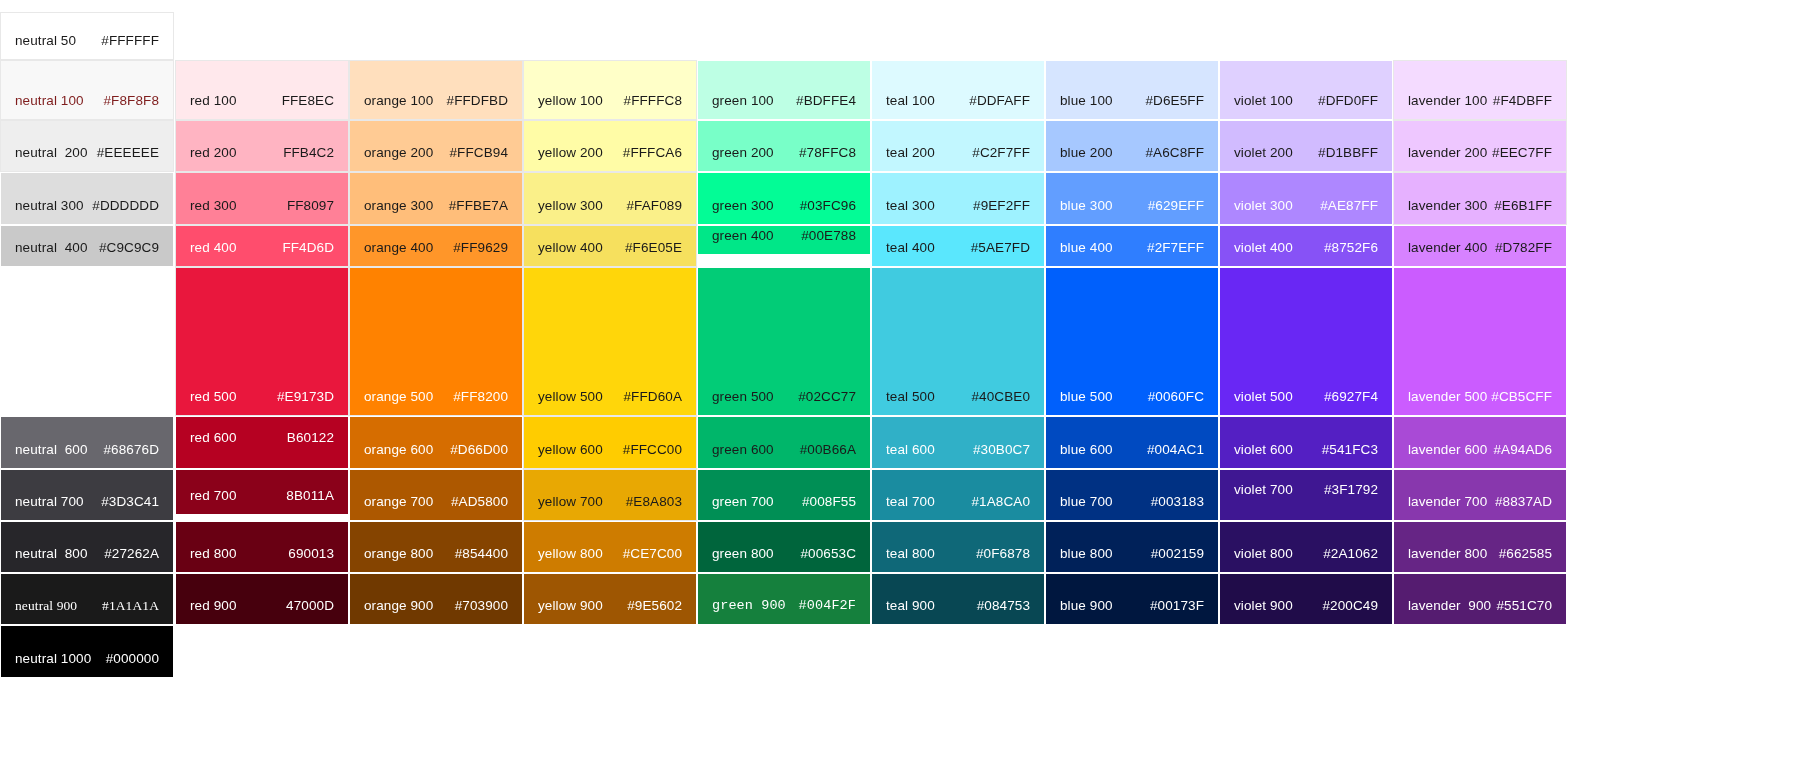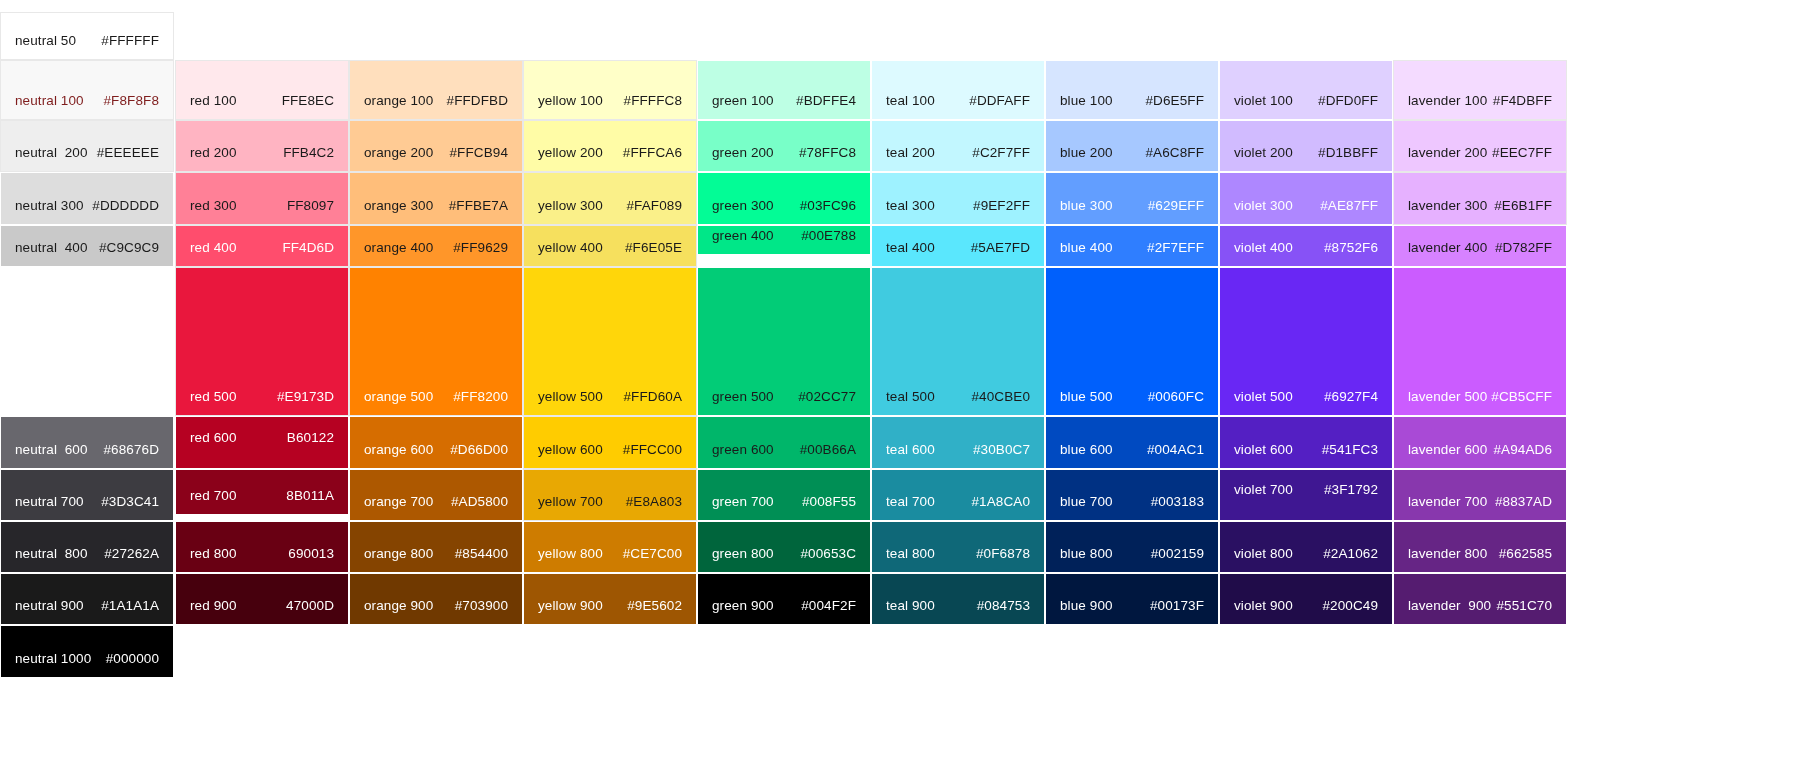--- a/index.html
+++ b/index.html
@@ -81,21 +81,21 @@
         <span class="hex">#68676D</span>
       </div>
       <div class="swatch" title="neutral 700 #3D3C41" style="top: 469px; height: 52px; background: rgb(61, 60, 65); color: rgb(255, 255, 255); border: 1px solid rgb(255, 255, 255);">
         <span class="name">neutral 700</span>
         <span class="hex">#3D3C41</span>
       </div>
       <div class="swatch" title="neutral  800 #27262A" style="top: 521px; height: 52px; background: rgb(39, 38, 42); color: rgb(255, 255, 255); border: 1px solid rgb(255, 255, 255);">
         <span class="name">neutral  800</span>
         <span class="hex">#27262A</span>
       </div>
-      <div class="swatch" title="neutral 900 #1A1A1A" style="top: 573px; height: 52px; background: rgb(26, 26, 26); color: rgb(255, 255, 255); border: 1px solid rgb(255, 255, 255);">
+      <div class="swatch" title="neutral 900 #1A1A1A" style="top: 573px; height: 52px; background: rgb(26, 26, 26); color: rgb(255, 255, 255); border: 1px solid rgb(255, 255, 255); font-family: Liberation Serif, serif;">
         <span class="name">neutral 900</span>
         <span class="hex">#1A1A1A</span>
       </div>
       <div class="swatch" title="neutral 1000 #000000" style="top: 625px; height: 53px; background: rgb(0, 0, 0); color: rgb(255, 255, 255); border: 1px solid rgb(255, 255, 255);">
         <span class="name">neutral 1000</span>
         <span class="hex">#000000</span>
       </div>
     </div>
     <div class="column" style="left: 175px; width: 174px;">
       <div class="swatch" title="red 100 FFE8EC" style="top: 60px; height: 60px; background: rgb(255, 232, 236); color: rgb(26, 26, 26); border: 1px solid rgb(232, 232, 232);">
@@ -237,21 +237,21 @@
         <span class="hex">#00B66A</span>
       </div>
       <div class="swatch" title="green 700 #008F55" style="top: 469px; height: 52px; background: rgb(0, 143, 85); color: rgb(255, 255, 255); border: 1px solid rgb(255, 255, 255);">
         <span class="name">green 700</span>
         <span class="hex">#008F55</span>
       </div>
       <div class="swatch" title="green 800 #00653C" style="top: 521px; height: 52px; background: rgb(0, 101, 60); color: rgb(255, 255, 255); border: 1px solid rgb(255, 255, 255);">
         <span class="name">green 800</span>
         <span class="hex">#00653C</span>
       </div>
-      <div class="swatch" title="green 900 #004F2F" style="top: 573px; height: 52px; background: #000000; color: rgb(255, 255, 255); border: 1px solid rgb(255, 255, 255);">
+      <div class="swatch" title="green 900 #004F2F" style="top: 573px; height: 52px; background: #15803d; color: rgb(255, 255, 255); border: 1px solid rgb(255, 255, 255); font-family: Liberation Mono, monospace;">
         <span class="name">green 900</span>
         <span class="hex">#004F2F</span>
       </div>
     </div>
     <div class="column" style="left: 871px; width: 174px;">
       <div class="swatch" title="teal 100 #DDFAFF" style="top: 60px; height: 60px; background: rgb(221, 250, 255); color: rgb(26, 26, 26); border: 1px solid rgb(255, 255, 255);">
         <span class="name">teal 100</span>
         <span class="hex">#DDFAFF</span>
       </div>
       <div class="swatch" title="teal 200 #C2F7FF" style="top: 120px; height: 52px; background: rgb(194, 247, 255); color: rgb(26, 26, 26); border: 1px solid rgb(255, 255, 255);">

